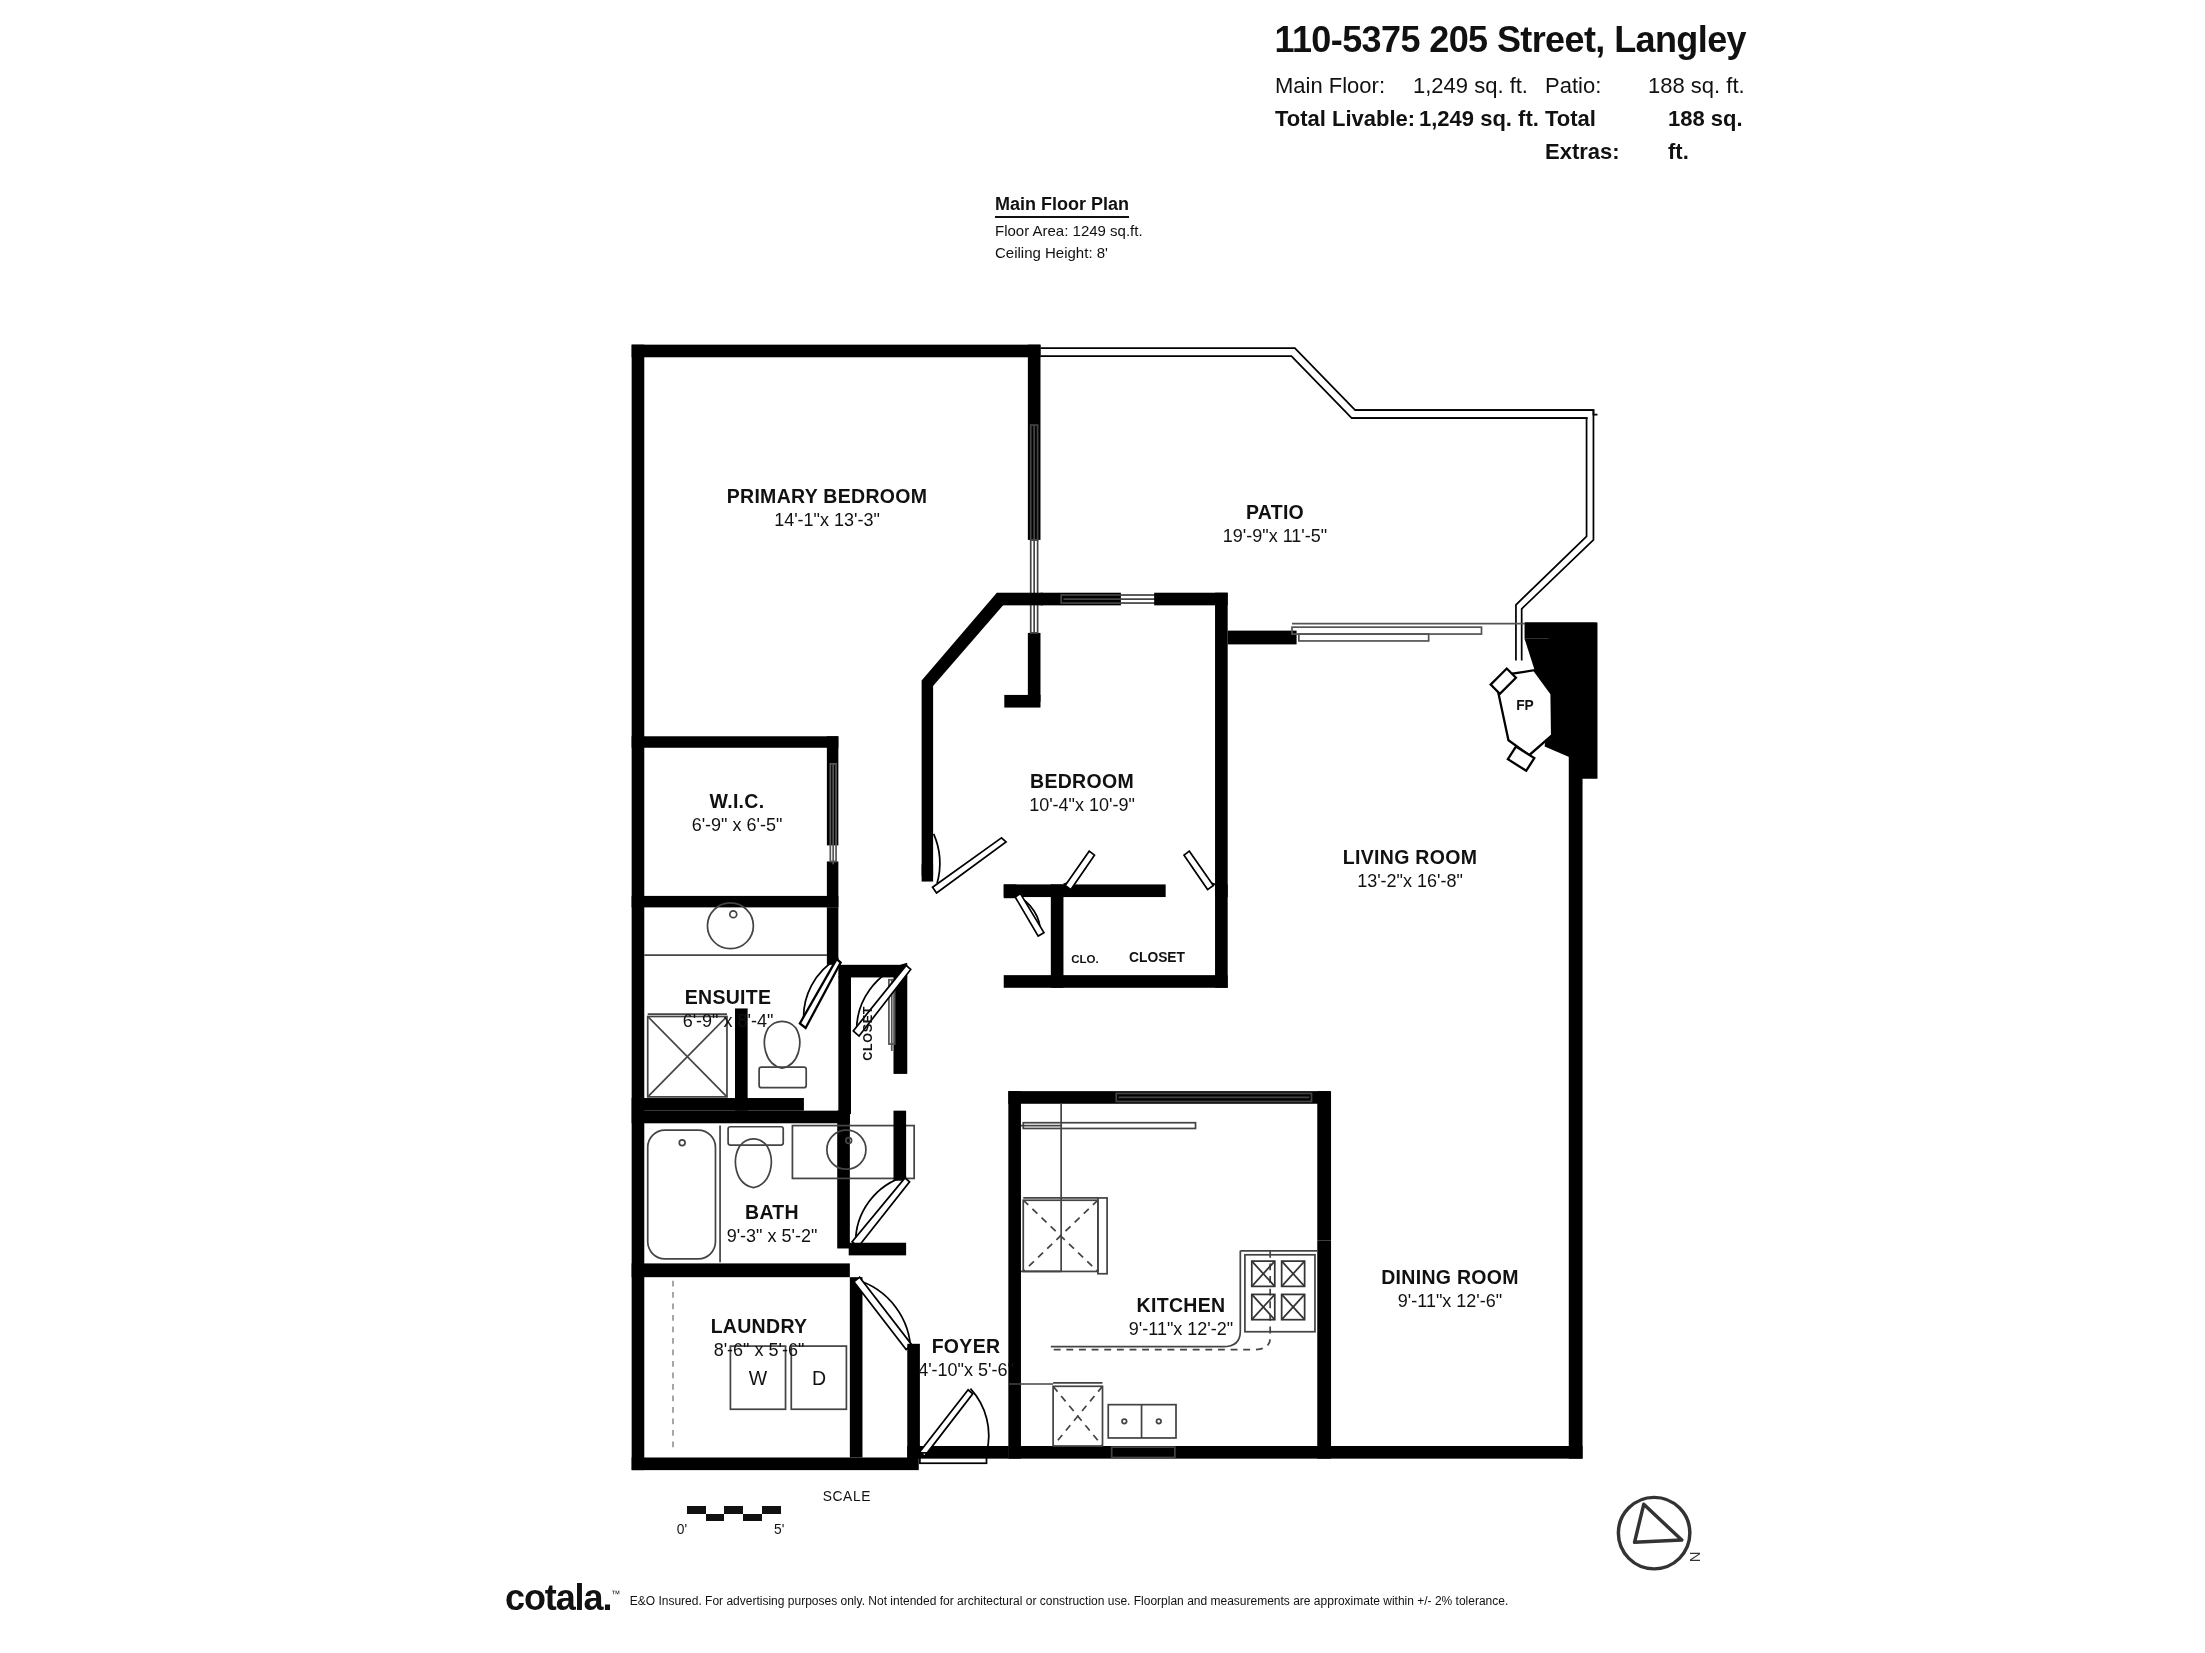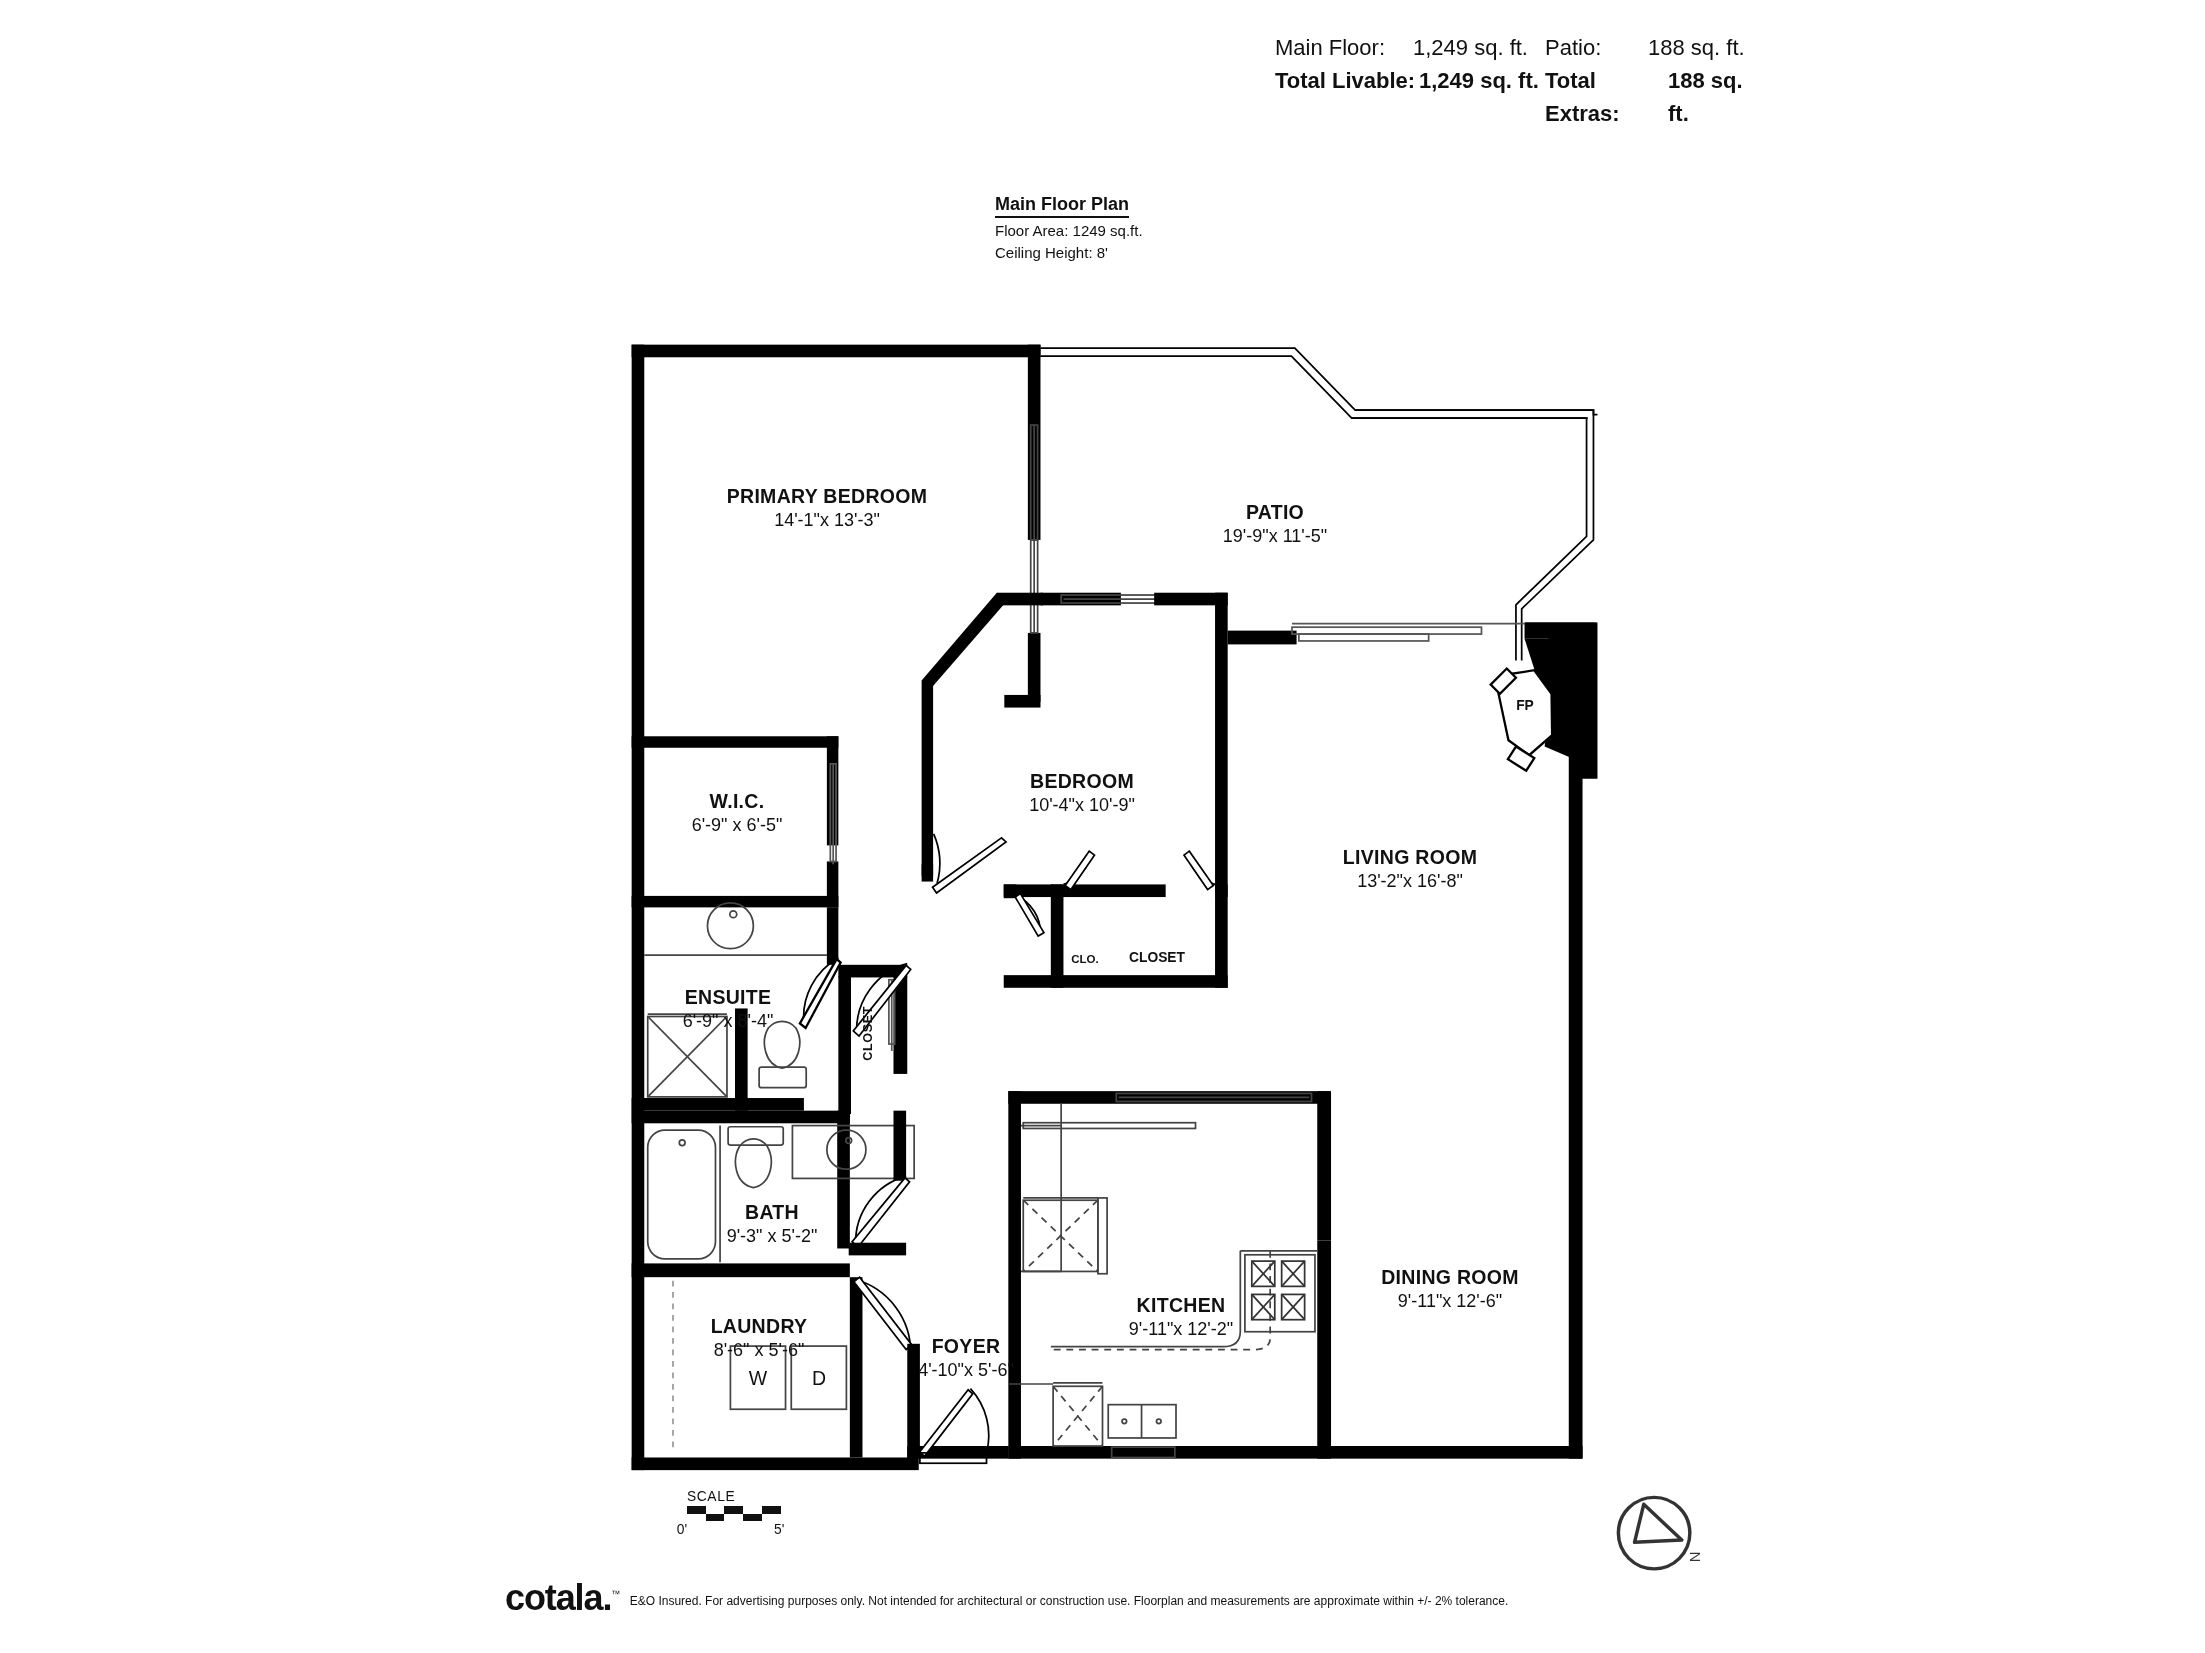--- a/index.html
+++ b/index.html
@@ -44,40 +44,41 @@
   .rm .n{font-weight:bold; letter-spacing:0.3px;}
   .rm .d{font-weight:normal;}
   .rm.s34 .n{font-size:19.5px;} .rm.s34 .d{font-size:18px; margin-top:2.3px;}
   .tiny{position:absolute; font-weight:bold; font-size:13.8px; transform:translateX(-50%);}
   .tiny.sm{font-size:11.5px;}
   .vert{position:absolute;font-weight:bold;font-size:12.6px;
         writing-mode:vertical-rl; transform:rotate(180deg); letter-spacing:0.6px;}
   .wd{position:absolute;font-size:19.5px;transform:translate(-50%,-50%);}
 
   
-  #scale{position:absolute; left:687px; top:1489px; width:184px;}
+  #scale{position:absolute; left:687px; top:1489px; width:184px;text-align:right;}
   #scale .lbl{font-size:13.8px; letter-spacing:0.6px;}
   #scale .bar{position:relative;height:16px;width:149px;margin-top:2.3px;}
   #scale .bar i{position:absolute;background:#111;height:7.5px;width:18.7px;display:block;}
   #scale .ends{position:relative;width:161px;font-size:13.8px;margin-top:0px;}
   #scale .ends span{position:absolute;}
 
   
   #compass{position:absolute;left:1608px;top:1487px;width:98px;height:98px;}
 
   
   #footer{position:absolute;left:505px;top:1580px;display:flex;align-items:baseline;}
   #logo{font-size:36px;font-weight:bold;letter-spacing:-1.1px;line-height:1;}
   #logo .tm{font-size:9.2px;font-weight:normal;vertical-align:super;letter-spacing:0;}
   #disclaimer{font-size:12px;margin-left:9.2px;position:relative;top:-4.6px;}
 </style>
 </head>
 <body>
 
 <div id="title-block">
+  <div id="addr">110-5375 205 Street, Langley</div>
   <div id="areas">
     <div class="area-row">
       <span class="ac lbl1">Main Floor:</span>
       <span class="ac val1">1,249 sq. ft.</span>
       <span class="ac lbl2">Patio:</span>
       <span class="ac val2">188 sq. ft.</span>
     </div>
     <div class="area-row b">
       <span class="ac lbl1">Total Livable:</span>
       <span class="ac val1">1,249 sq. ft.</span>

